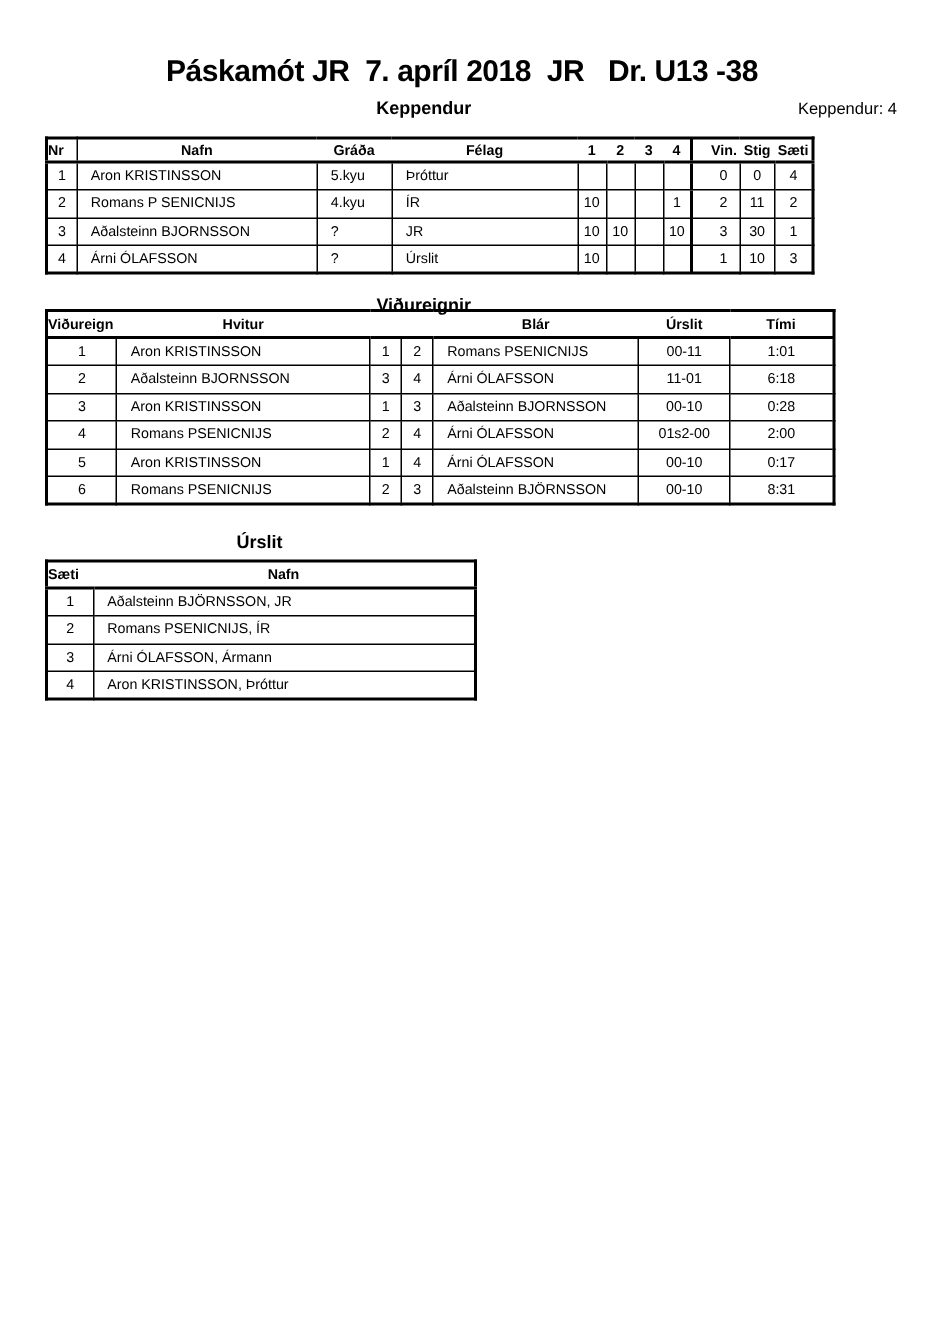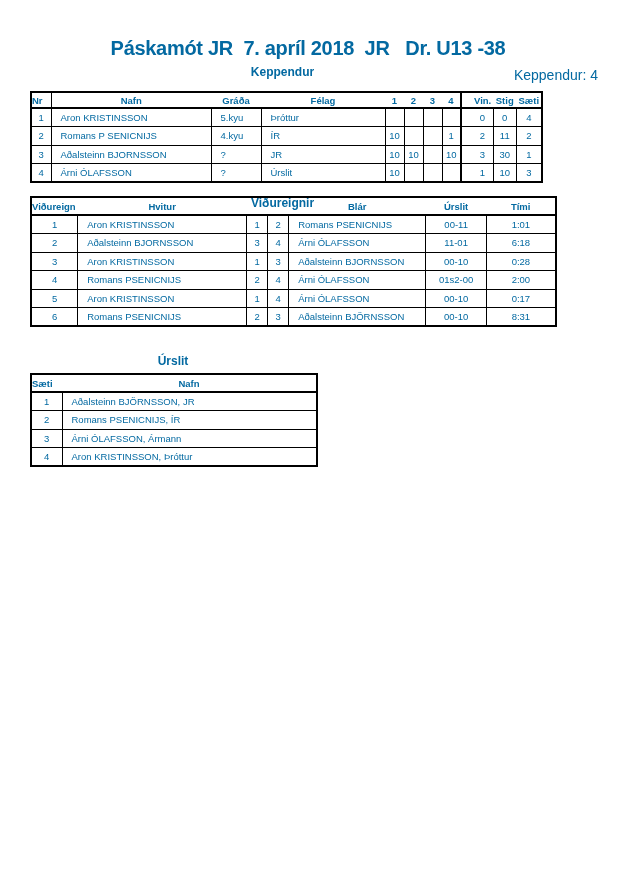--- a/index.html
+++ b/index.html
@@ -1,33 +1,33 @@
 <!DOCTYPE html>
 <html><head>
 <meta charset="utf-8">
 <style>
   * { margin:0; padding:0; box-sizing:border-box; }
   html,body { background:#ffffff; }
   .page {
-    position:relative; width:630px; height:891px; background:#fff; color:#0369a1;
+    position:relative; width:630px; height:891px; background:#fff; color:#000000;
     font-family:"Liberation Sans","DejaVu Sans",sans-serif; overflow:hidden;
   }
   .title {
     position:absolute; top:37px; left:0; width:616px; text-align:center;
     font-size:20px; font-weight:bold; white-space:pre; letter-spacing:-0.3px;
   }
   .sec-label { position:absolute; font-size:12px; font-weight:bold; text-align:center; white-space:pre; }
   #lbl-keppendur  { top:65px;  left:30px; width:505px; }
   #lbl-vidureignir{ top:196px; left:30px; width:505px; }
   #lbl-urslit     { top:354px; left:30px; width:286px; }
-  .count { position:absolute; top:67px; right:32px; font-size:14px; }
+  .count { position:absolute; top:67px; right:32px; font-size:11px; }
 
   .tblwrap { position:absolute; }
   #wrap-t1 { top:91px;  left:30px; }
-  #wrap-t2 { top:196px; left:30px; }
+  #wrap-t2 { top:206px; left:30px; }
   #wrap-t3 { top:373px; left:30px; }
 
   table {
     border-collapse:collapse; table-layout:fixed;
     border:2px solid #000; font-size:9.5px;
   }
   th {
     font-weight:bold; border:none; border-bottom:2px solid #000;
     padding:0 2px; white-space:nowrap; overflow:visible; text-align:center; height:16px;
   }

